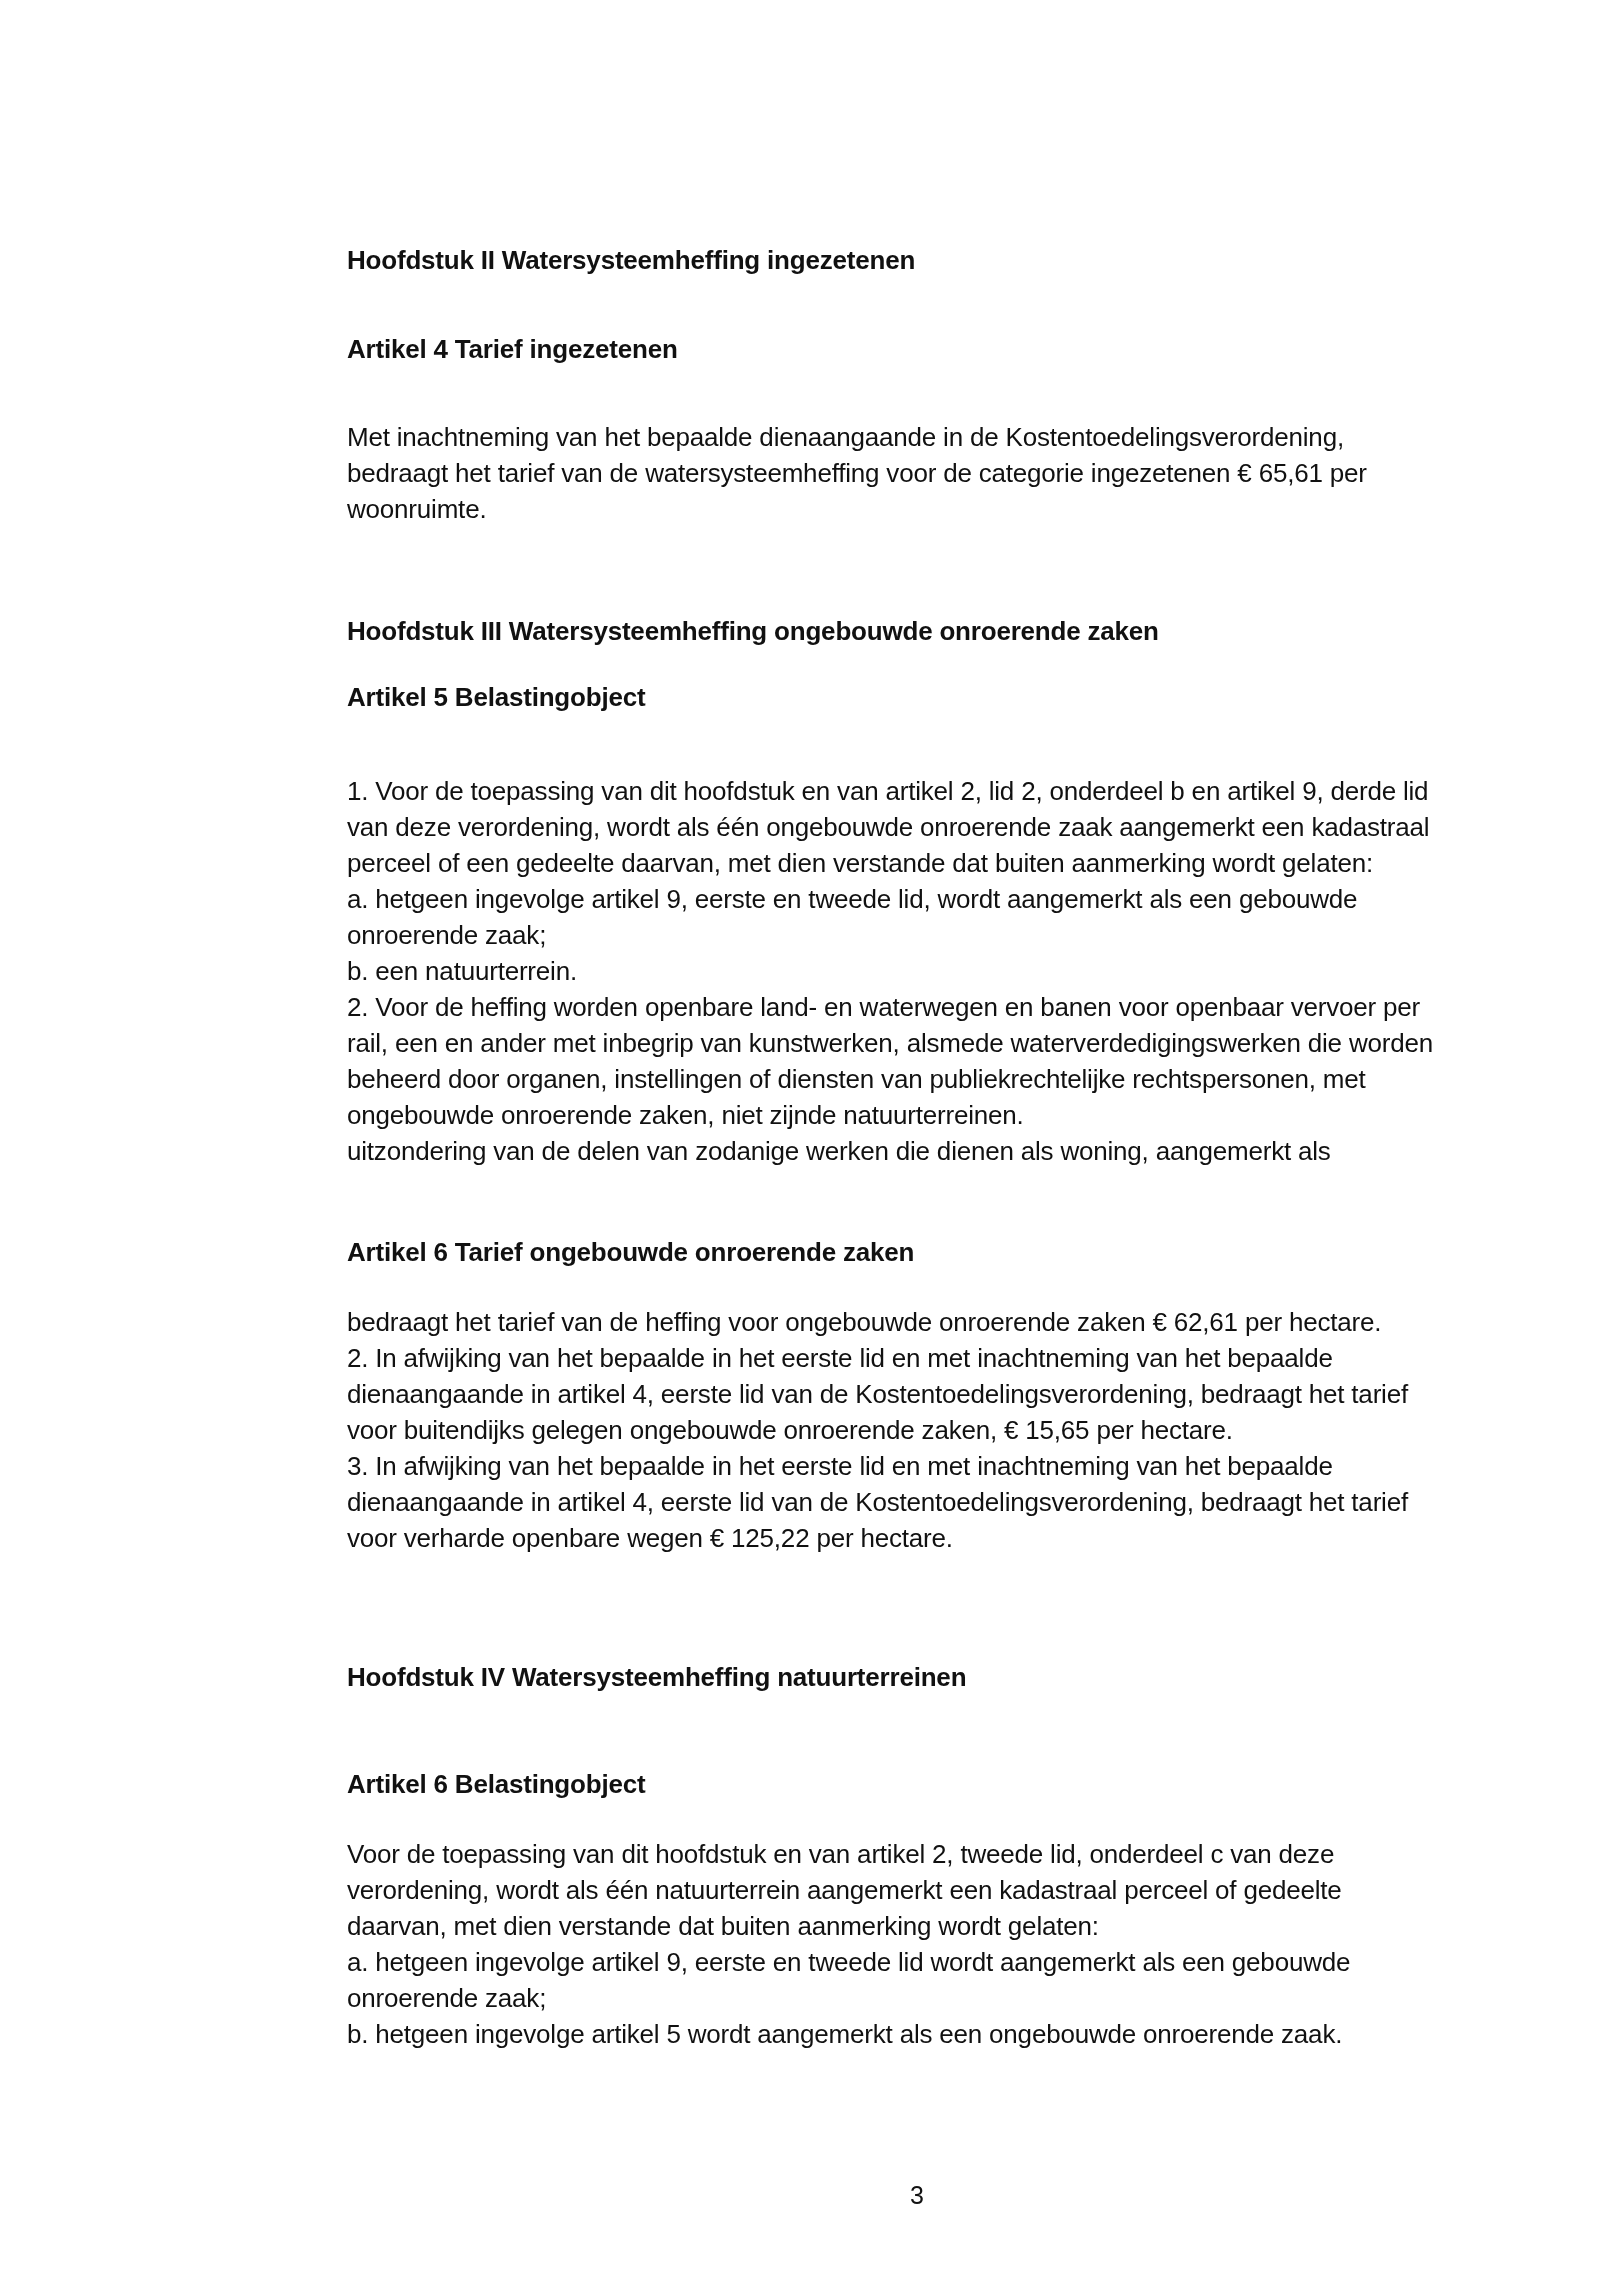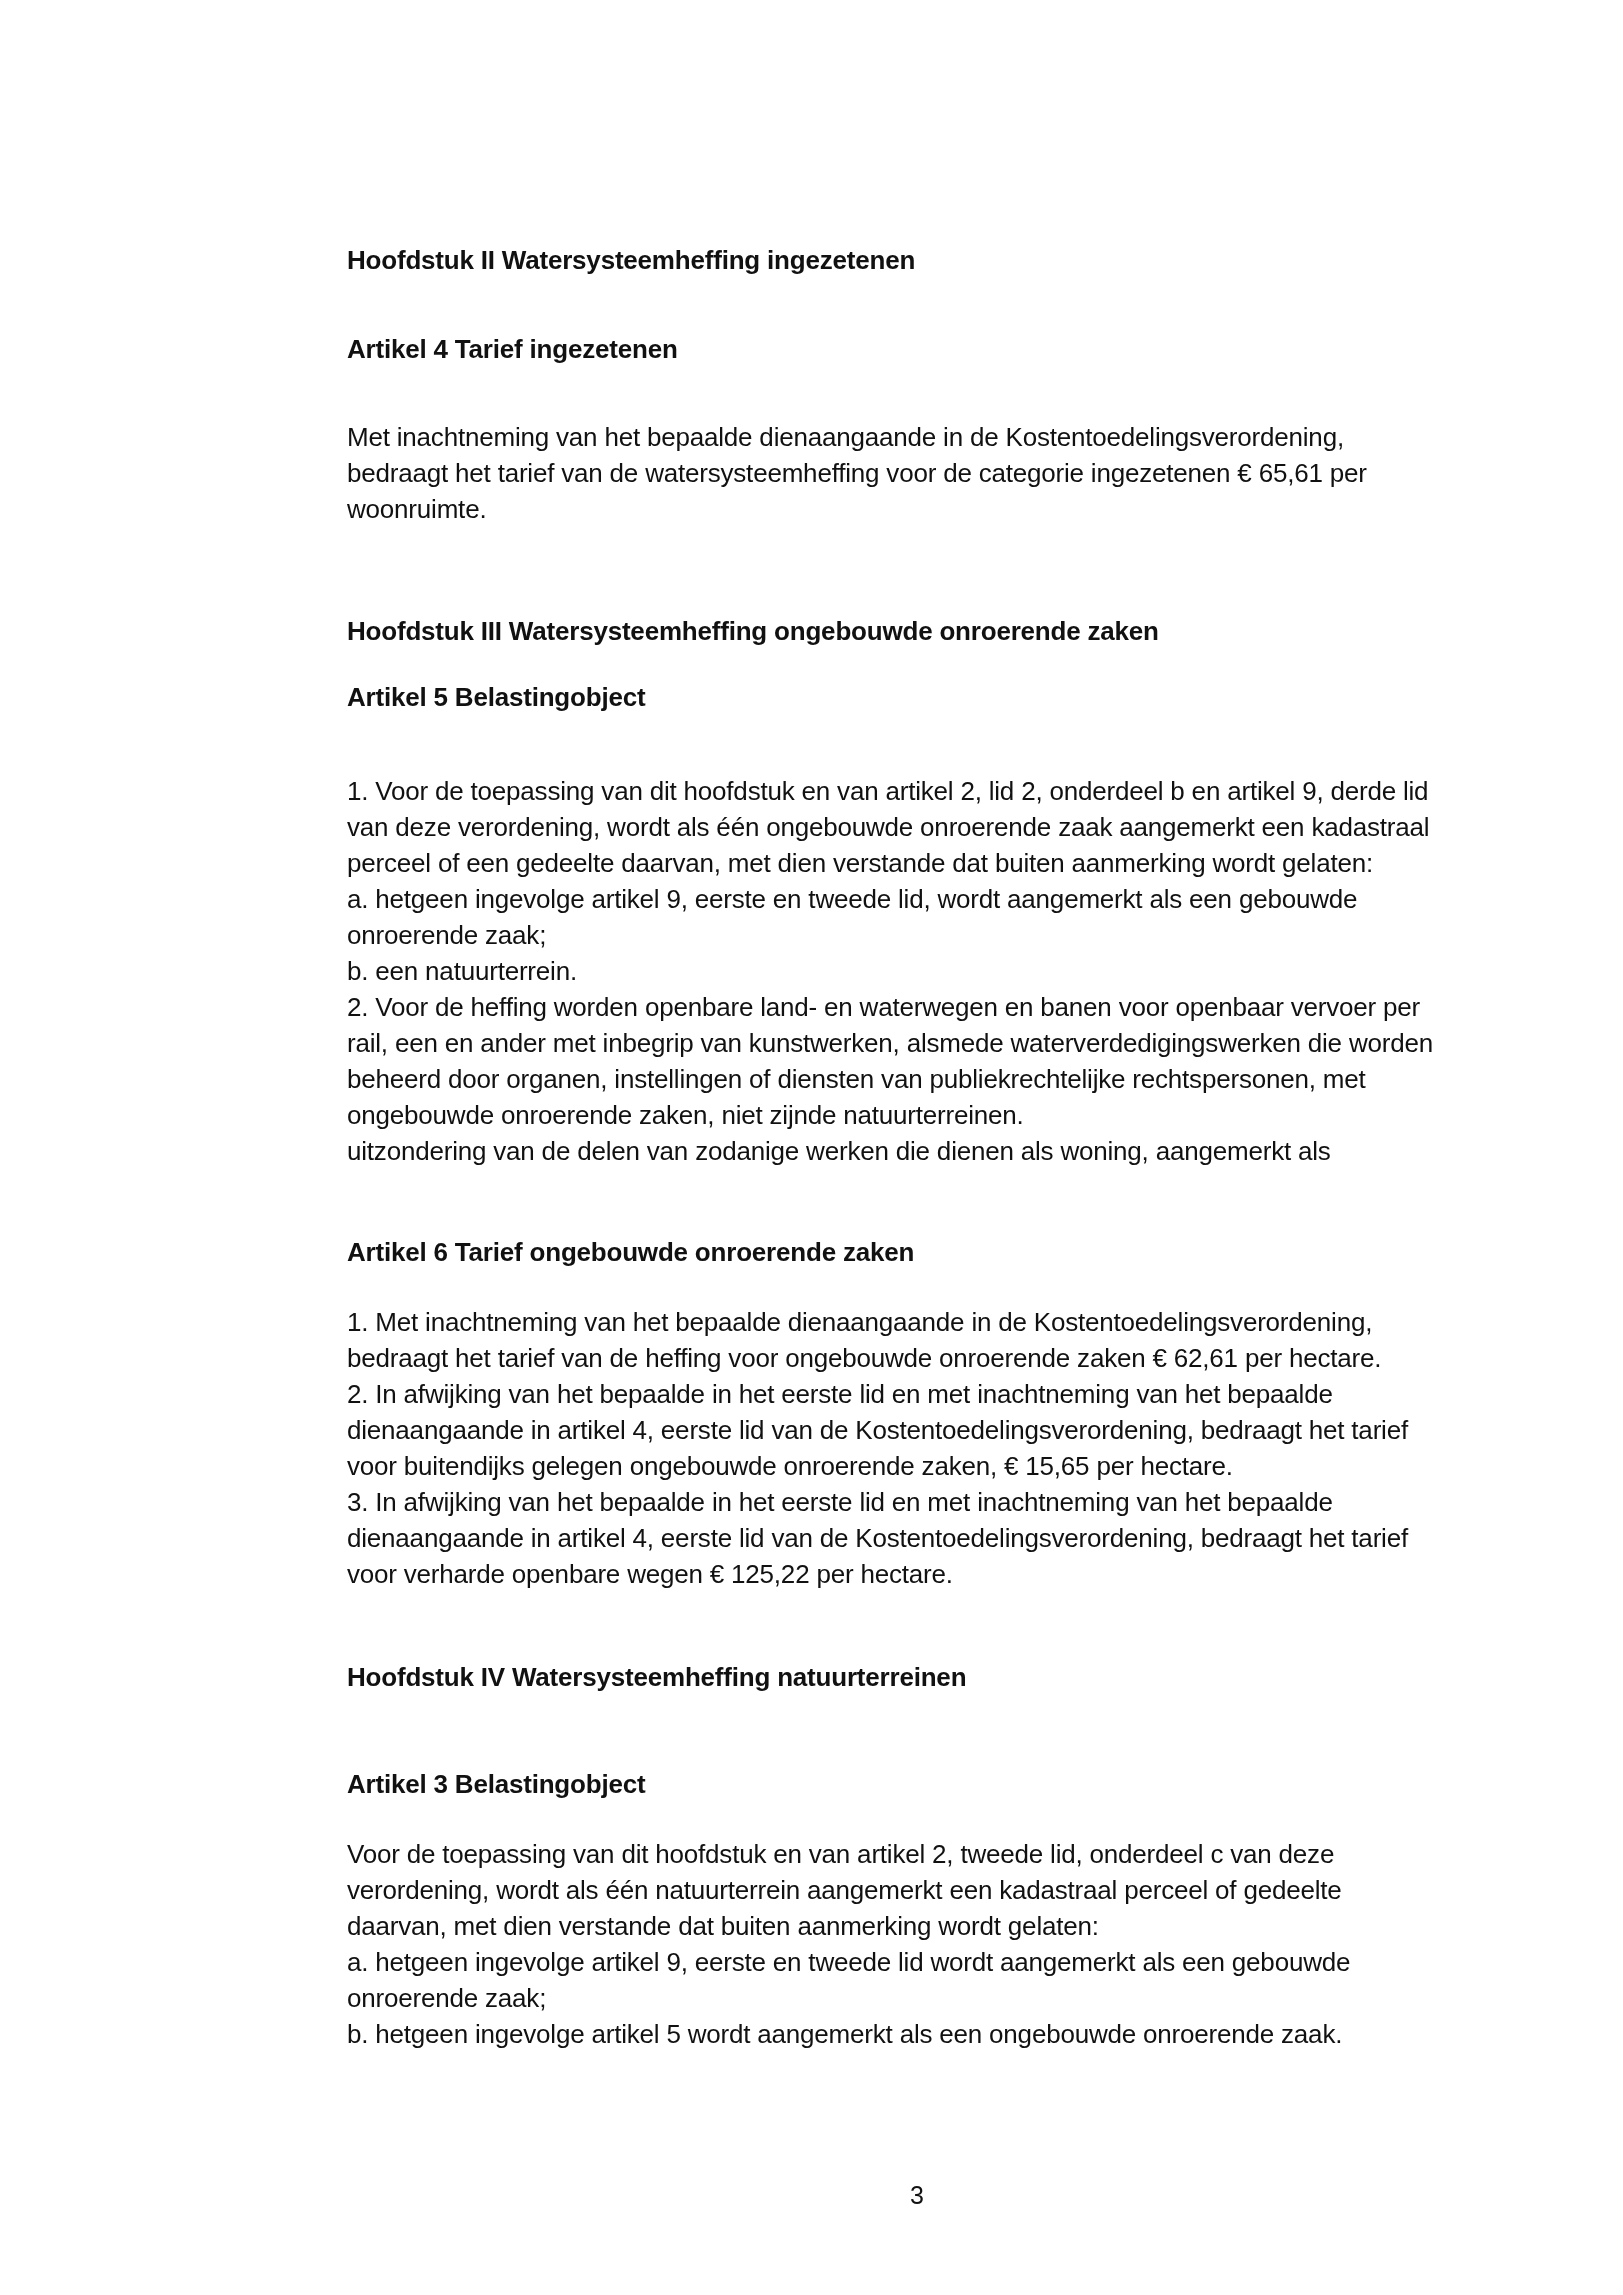--- a/index.html
+++ b/index.html
@@ -79,33 +79,32 @@
     <span class="line">2. Voor de heffing worden openbare land- en waterwegen en banen voor openbaar vervoer per</span>
     <span class="line">rail, een en ander met inbegrip van kunstwerken, alsmede waterverdedigingswerken die worden</span>
     <span class="line">beheerd door organen, instellingen of diensten van publiekrechtelijke rechtspersonen, met</span>
     <span class="line">ongebouwde onroerende zaken, niet zijnde natuurterreinen.</span>
     <span class="line">uitzondering van de delen van zodanige werken die dienen als woning, aangemerkt als</span>
   </div>
 
   <div class="heading" style="top:1235px;">Artikel 6 Tarief ongebouwde onroerende zaken</div>
 
   <div class="para" style="top:1304px;">
-    <span class="line">1. Met inachtneming van het bepaalde dienaangaande in de Kostentoedelingsverordening,</span>
     <span class="line">bedraagt het tarief van de heffing voor ongebouwde onroerende zaken € 62,61 per hectare.</span>
     <span class="line">2. In afwijking van het bepaalde in het eerste lid en met inachtneming van het bepaalde</span>
     <span class="line">dienaangaande in artikel 4, eerste lid van de Kostentoedelingsverordening, bedraagt het tarief</span>
     <span class="line">voor buitendijks gelegen ongebouwde onroerende zaken, € 15,65 per hectare.</span>
     <span class="line">3. In afwijking van het bepaalde in het eerste lid en met inachtneming van het bepaalde</span>
     <span class="line">dienaangaande in artikel 4, eerste lid van de Kostentoedelingsverordening, bedraagt het tarief</span>
     <span class="line">voor verharde openbare wegen € 125,22 per hectare.</span>
   </div>
 
   <div class="heading" style="top:1660px;">Hoofdstuk IV Watersysteemheffing natuurterreinen</div>
 
-  <div class="heading" style="top:1767px;">Artikel 3 Belastingobject</div>
+  <div class="heading" style="top:1767px;">Artikel 6 Belastingobject</div>
 
   <div class="para" style="top:1836px;">
     <span class="line">Voor de toepassing van dit hoofdstuk en van artikel 2, tweede lid, onderdeel c van deze</span>
     <span class="line">verordening, wordt als één natuurterrein aangemerkt een kadastraal perceel of gedeelte</span>
     <span class="line">daarvan, met dien verstande dat buiten aanmerking wordt gelaten:</span>
     <span class="line">a. hetgeen ingevolge artikel 9, eerste en tweede lid wordt aangemerkt als een gebouwde</span>
     <span class="line">onroerende zaak;</span>
     <span class="line">b. hetgeen ingevolge artikel 5 wordt aangemerkt als een ongebouwde onroerende zaak.</span>
   </div>
 

